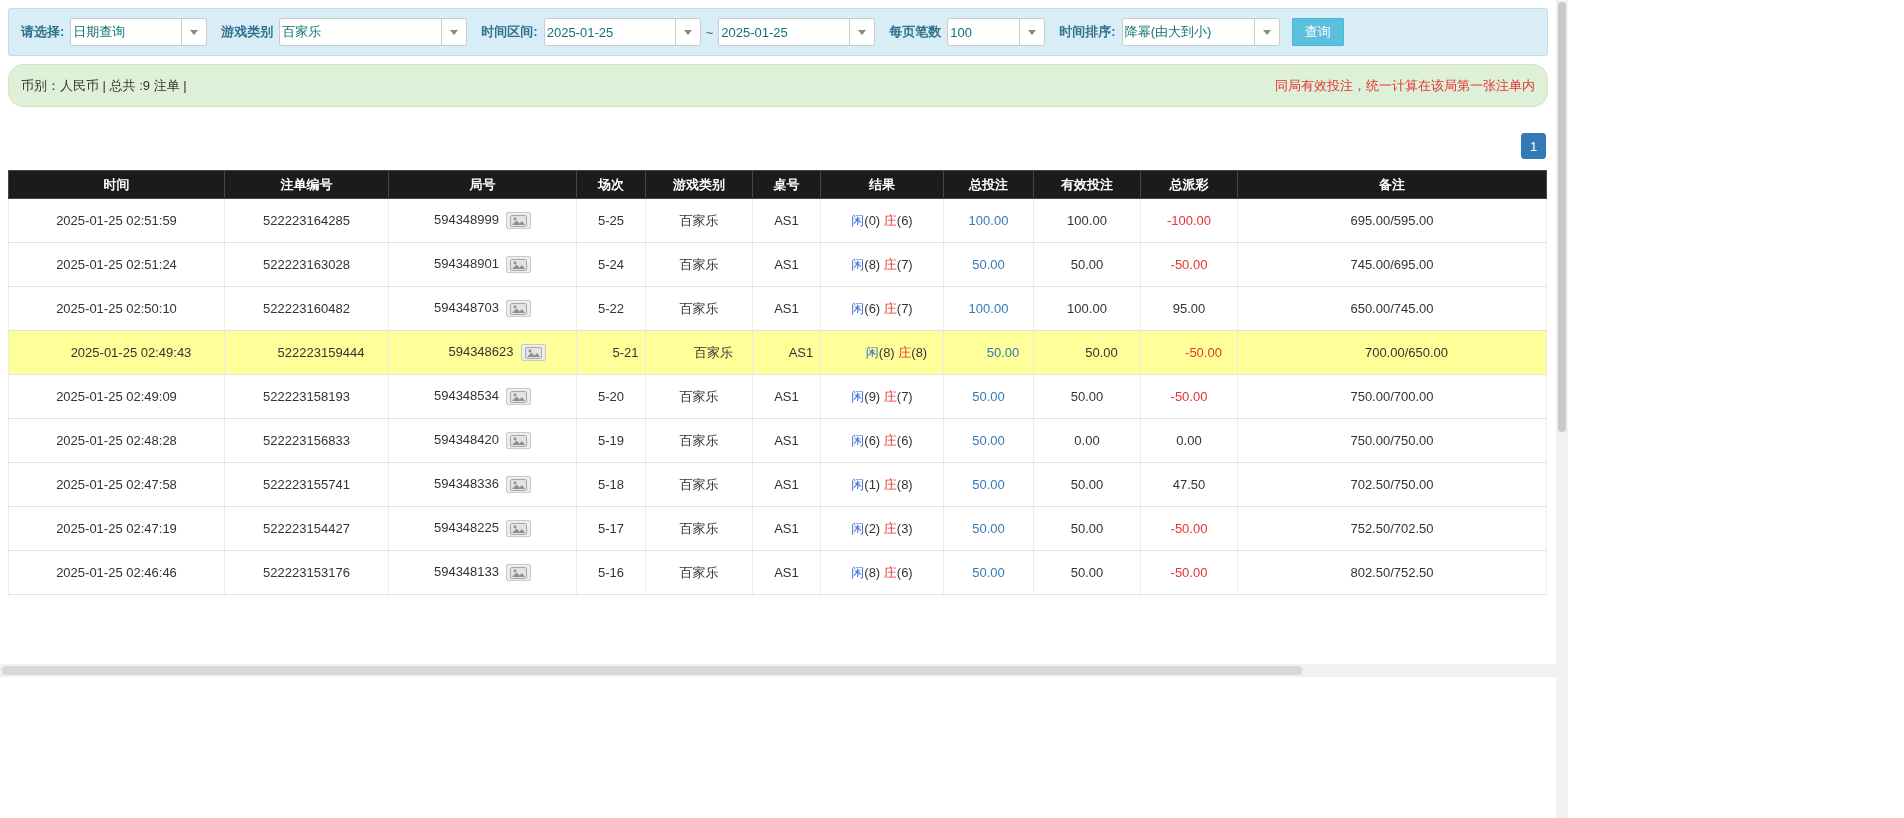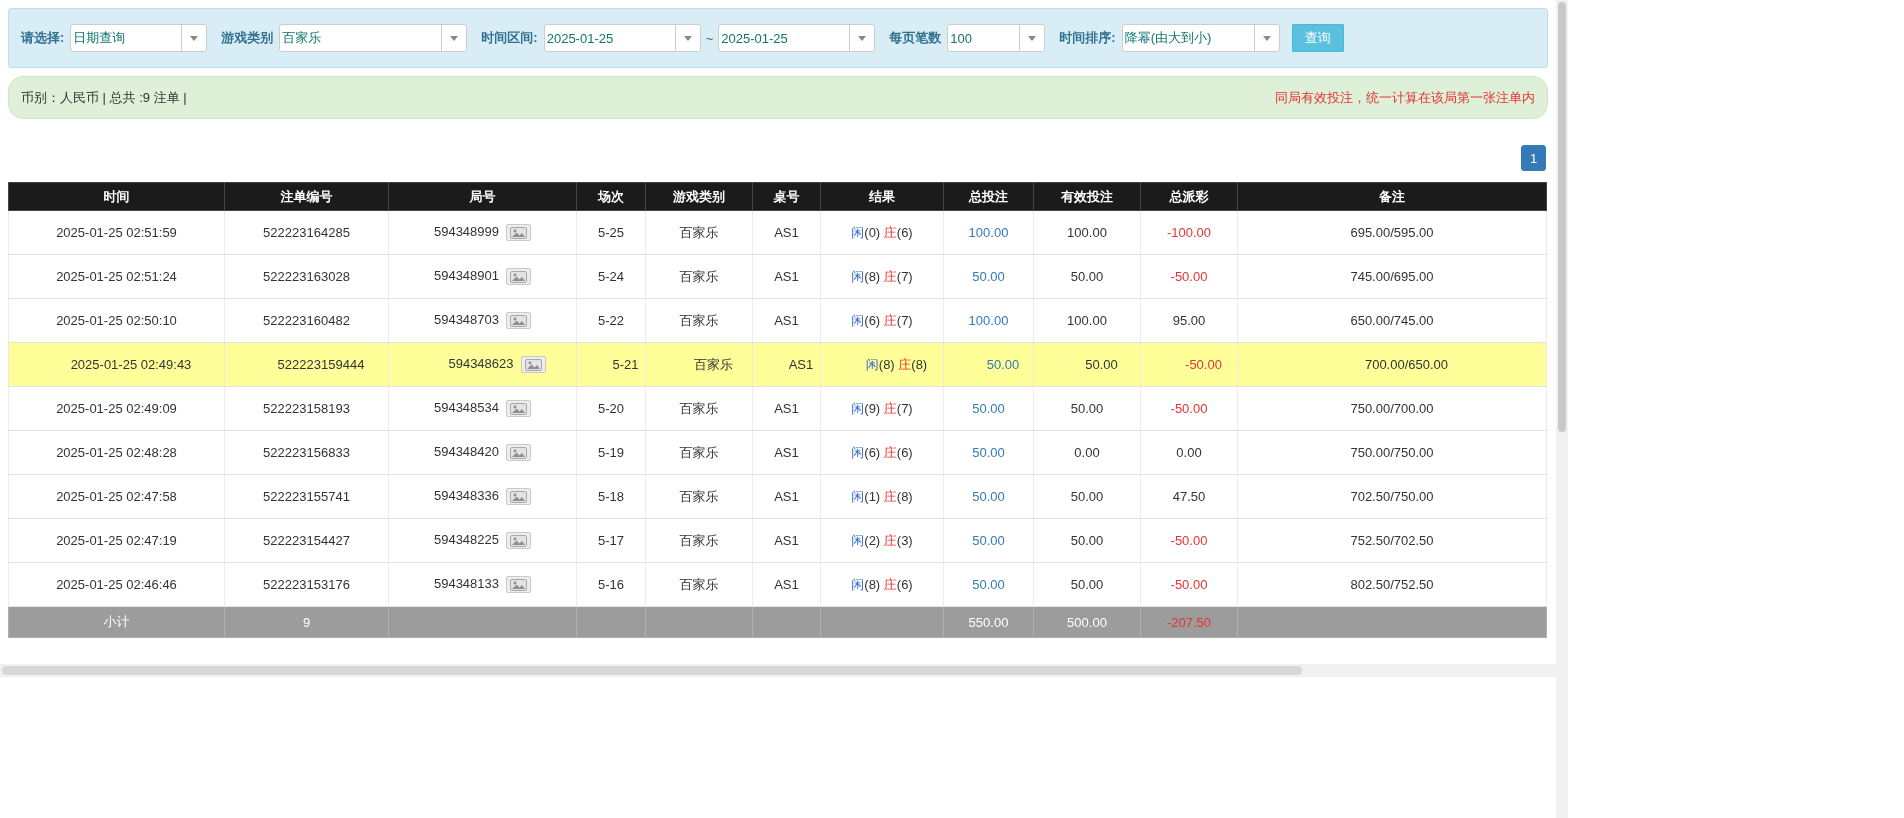--- a/index.html
+++ b/index.html
@@ -10,21 +10,21 @@
     font-size: 13px;
     color: #333;
     position: relative;
     overflow: hidden;
   }
   .page { width: 1556px; position: relative; }
 
   
   .filter-bar {
     margin: 8px 8px 0 8px;
-    height: 60px;
+    height: 48px;
     background: var(--filter-bg, #d9edf7);
     border: 1px solid var(--filter-border, #b7dff0);
     border-radius: 3px;
     display: flex;
     align-items: center;
     padding: 0 6px;
   }
   .flabel { color: var(--label-blue, #31708f); font-weight: bold; white-space: nowrap; margin: 0 6px 0 14px; }
   .flabel:first-child { margin-left: 6px; }
   .select {
@@ -348,33 +348,20 @@
           <td>百家乐</td>
           <td>AS1</td>
           <td><span class="player">闲</span><span>(8) </span><span class="banker">庄</span><span>(6)</span></td>
           <td class="bet-link">50.00</td>
           <td>50.00</td>
           <td class="neg">-50.00</td>
           <td>802.50/752.50</td>
         </tr>
       </tbody>
     <tfoot>
-      <tr>
-        <td>小计</td>
-        <td>9</td>
-        <td></td>
-        <td></td>
-        <td></td>
-        <td></td>
-        <td></td>
-        <td>550.00</td>
-        <td>500.00</td>
-        <td class="neg">-207.50</td>
-        <td></td>
-      </tr>
     </tfoot>
   </table>
 </div>
 
 <div class="h-scrollbar">
   <div class="h-thumb"></div>
 </div>
 <div class="v-scrollbar">
   <div class="v-thumb"></div>
 </div>

